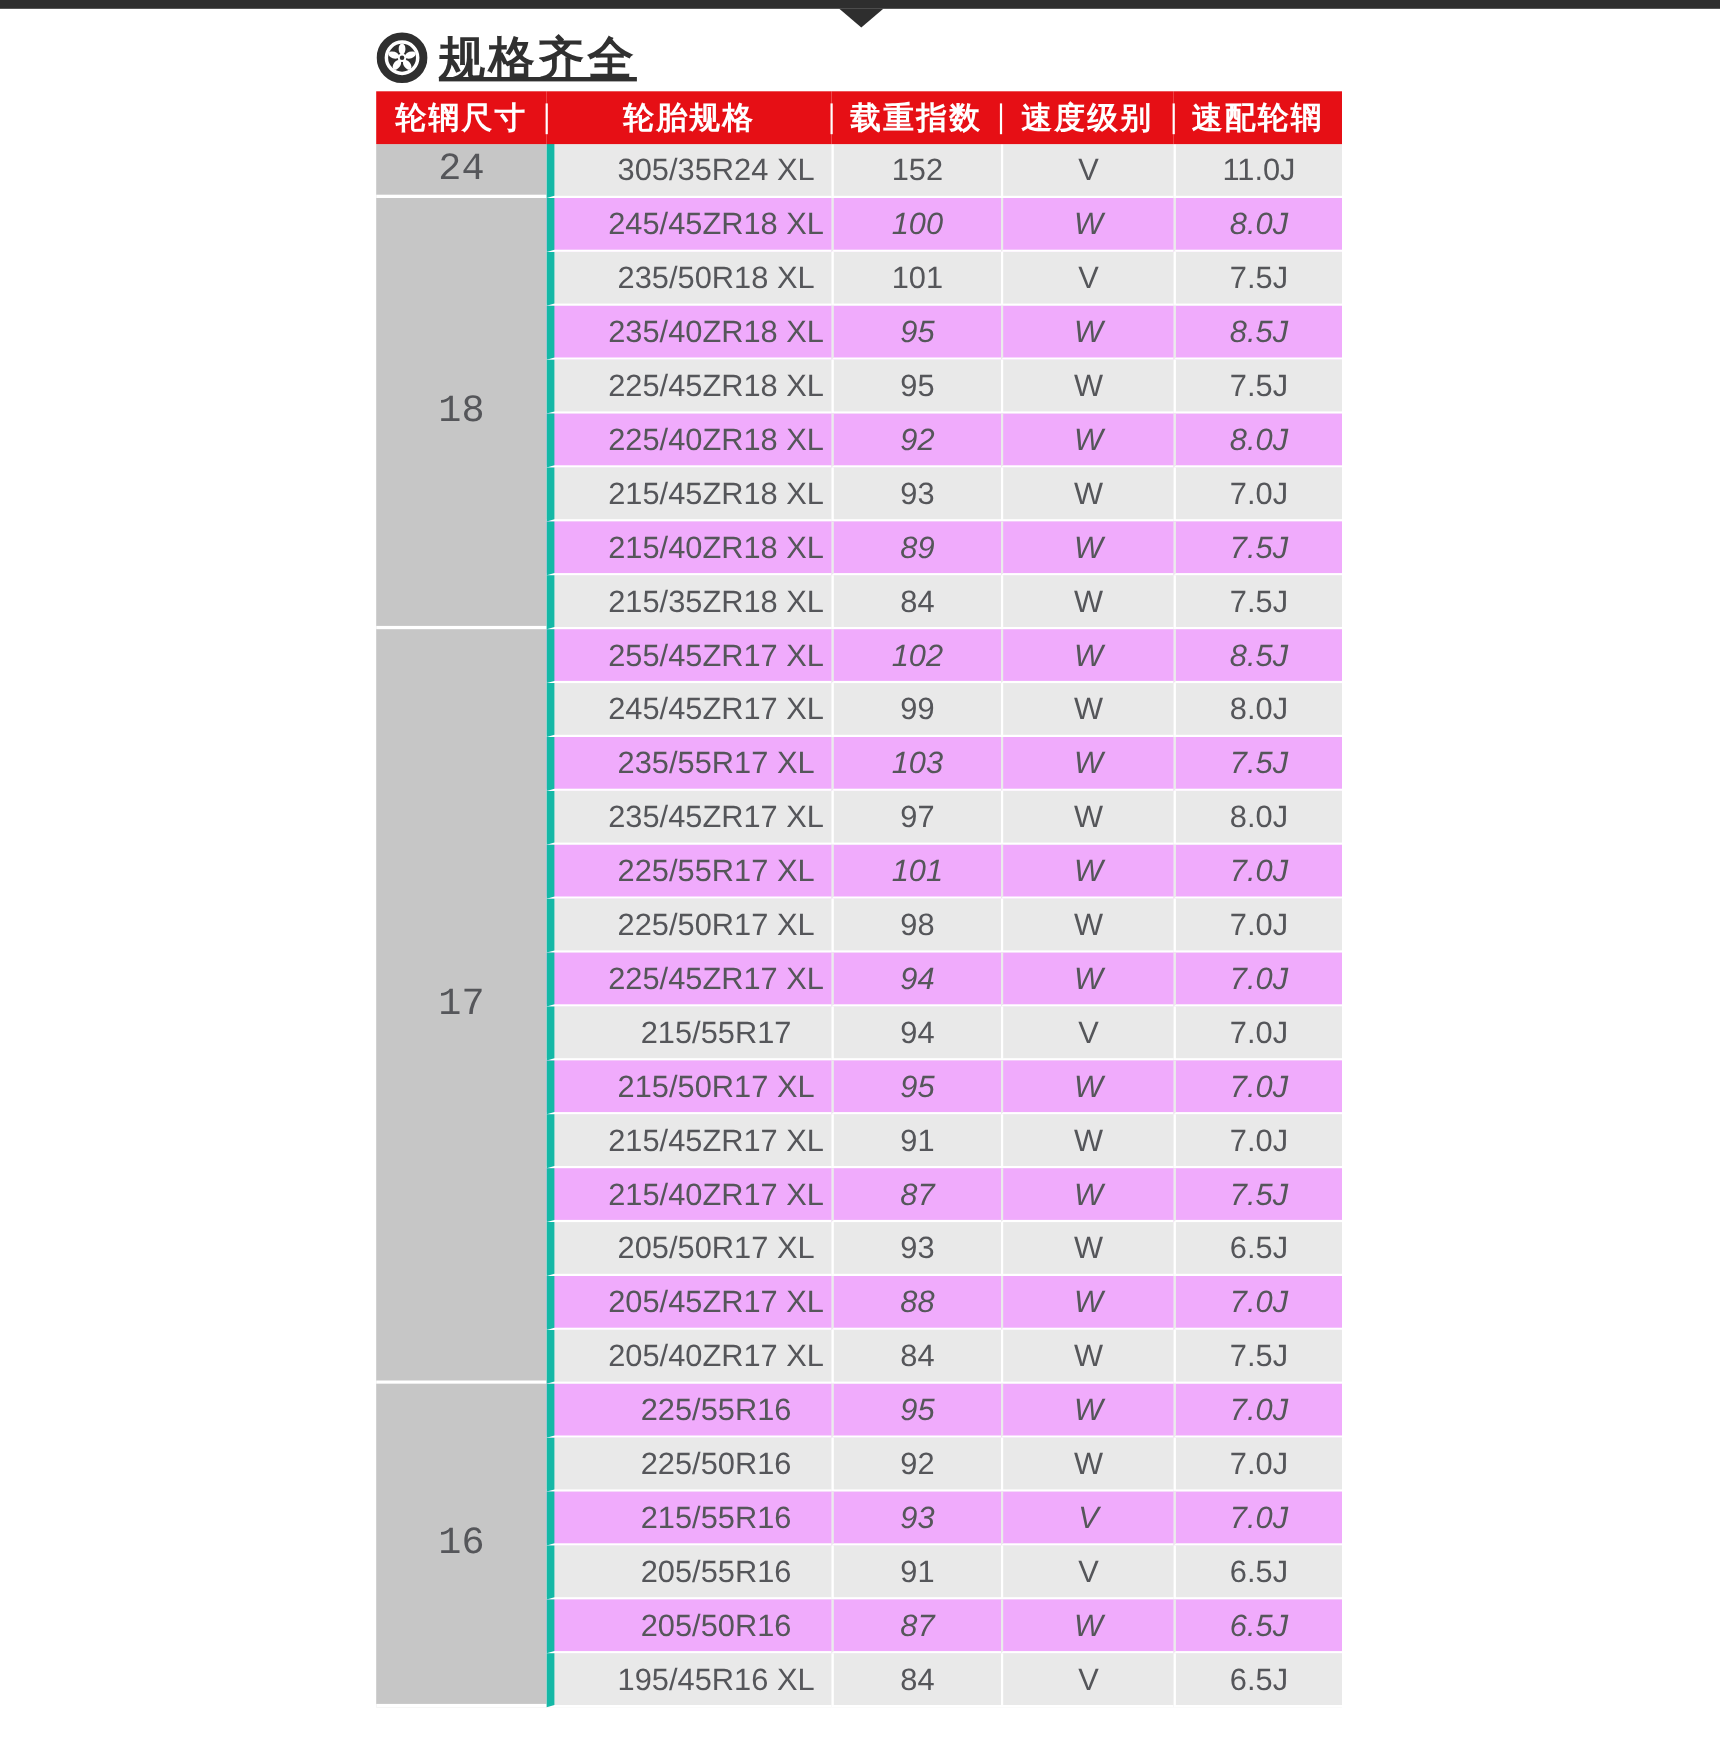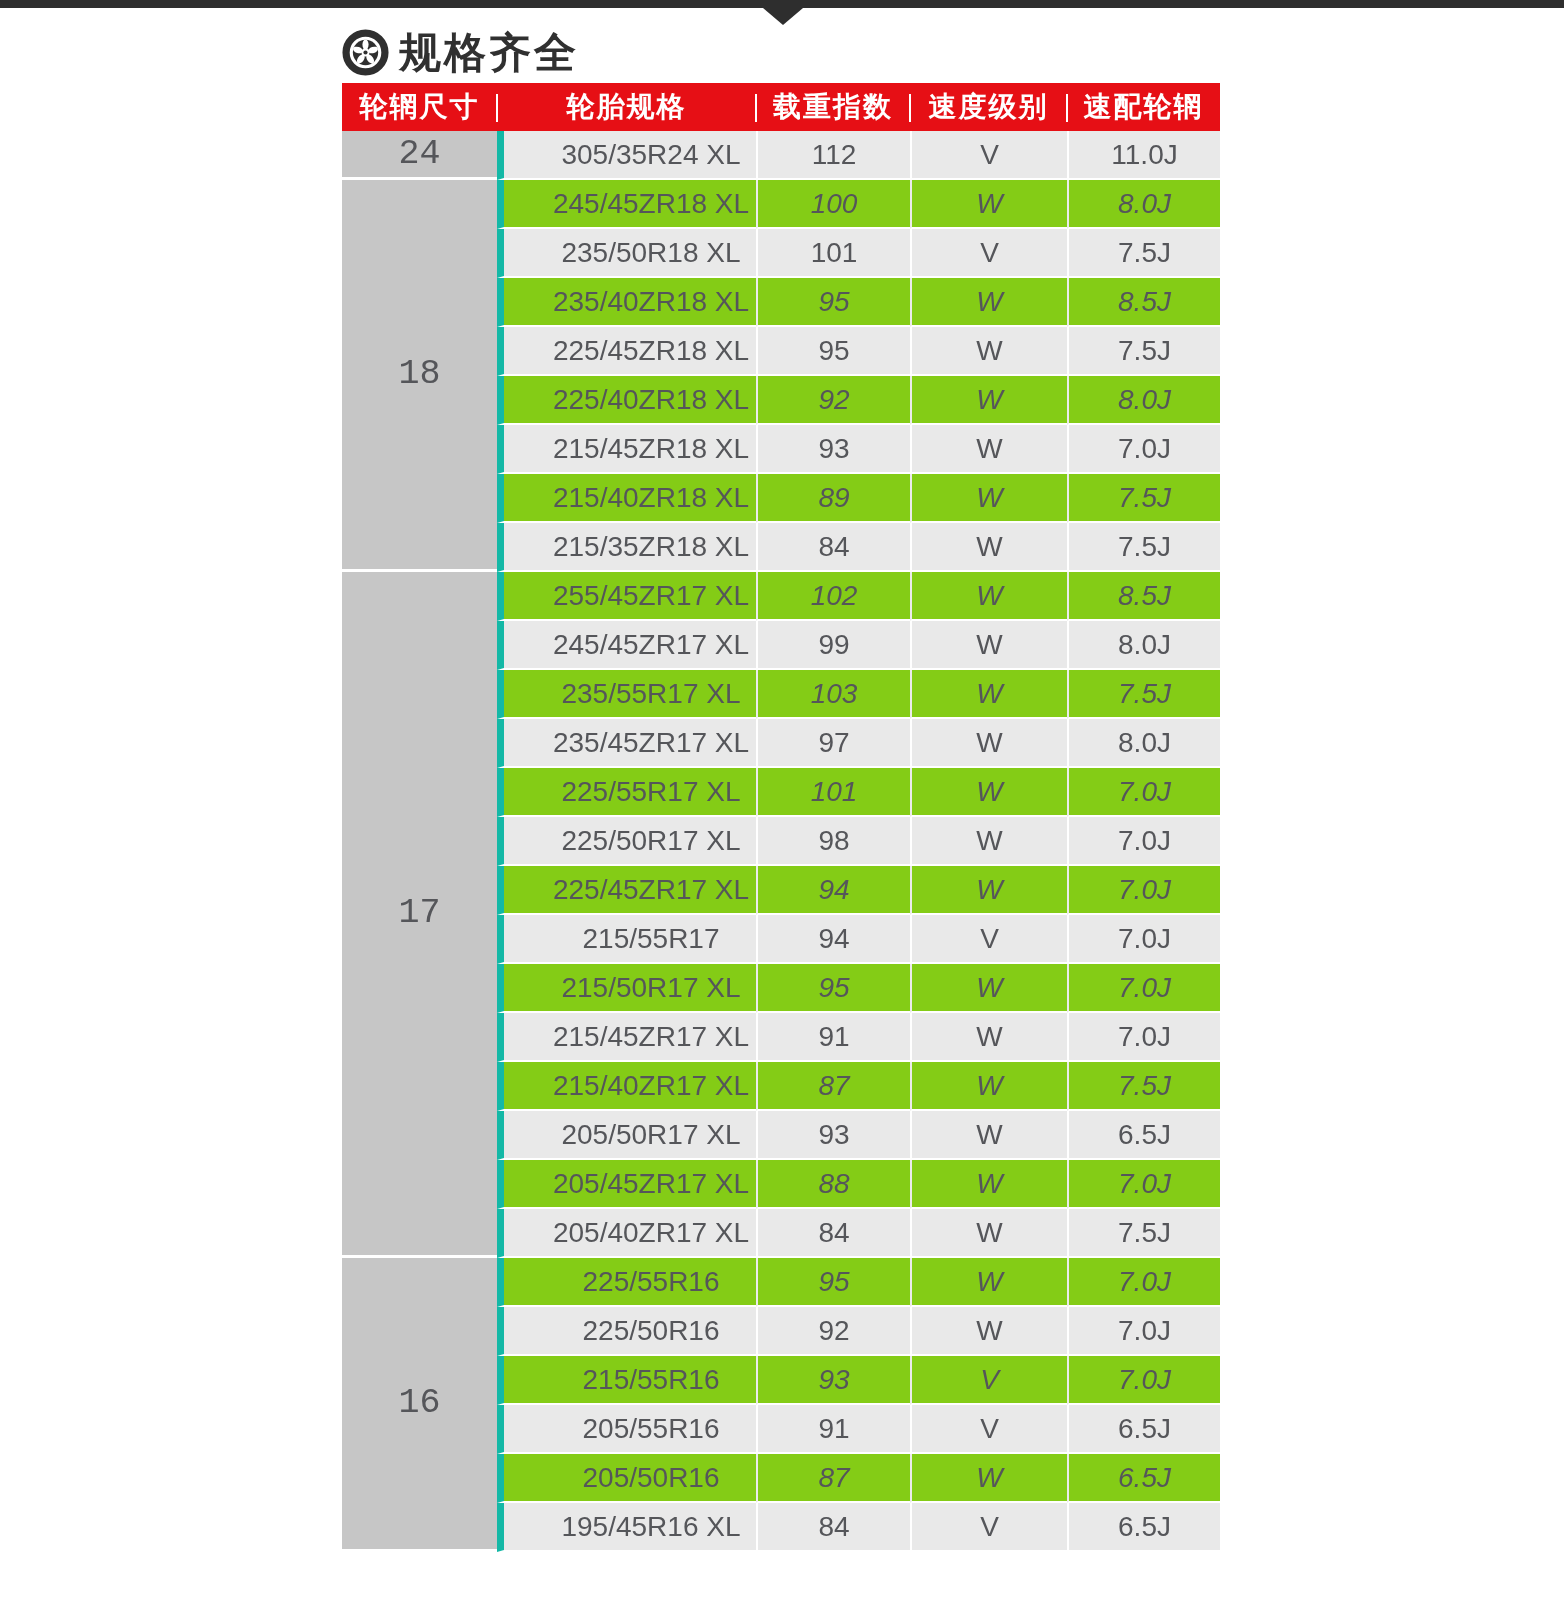--- a/index.html
+++ b/index.html
@@ -25,21 +25,21 @@
   }
   
   .content{position:absolute;top:8px;left:342px;width:878px;}
   .section-header{
     display:flex;justify-content:space-between;align-items:flex-end;
     height:75px;padding-bottom:7px;
   }
   .title-wrap{display:flex;align-items:center;gap:10px;}
   .wheel-icon{width:47px;height:47px;display:inline-block;}
   .section-title{
-    font-size:42px;font-weight:bold;color:#303030;letter-spacing:3px;line-height:1;
+    font-size:42px;font-weight:bold;color:#303030;letter-spacing:3px;line-height:1;text-decoration:underline;
   }
   .section-subtitle{
     font-size:29px;color:#4b4b4b;letter-spacing:1px;line-height:1.1;padding-bottom:2px;
   }
   
   table.spec{border-collapse:separate;border-spacing:0;width:878px;table-layout:fixed;}
   col.c1{width:155px;} col.c2{width:259px;} col.c3{width:154px;}
   col.c4{width:157px;} col.c5{width:153px;}
   thead th{
     background:var(--red);color:#fff;font-size:28px;font-weight:bold;
@@ -50,21 +50,21 @@
   }
   tbody td{
     height:49px;font-size:28px;color:var(--textdark);text-align:center;
     border-bottom:2px solid #fff;vertical-align:middle;line-height:1;
   }
   td.rim{
     background:var(--groupcell);font-size:35px;border-bottom:3px solid #fff;font-family:Liberation Mono, monospace;
   }
   td.spec-cell{text-align:center;padding-left:42px;border-left:7px solid #14b8a6;}
   tr.gray td.data{background:var(--stripe);}
-  tr.white td.data{background:#84cc16;}
+  tr.white td.data{background:#f0abfc;}
   tr.gray td.div{border-left:2px solid #fff;}
   tr.white td.div{border-left:2px solid var(--divider-on-white);font-style:italic;}
 </style>
 </head>
 <body>
 
 <div class="top-bar">
   <div class="notch"></div>
 </div>
 
@@ -104,21 +104,21 @@
           <th class="divided">轮胎规格</th>
           <th class="divided">载重指数</th>
           <th class="divided">速度级别</th>
           <th class="divided">速配轮辋</th>
         </tr>
     </thead>
     <tbody>
         <tr class="gray">
           <td class="rim" rowspan="1">24</td>
           <td class="data spec-cell">305/35R24 XL</td>
-          <td class="data div">112</td>
+          <td class="data div">152</td>
           <td class="data div">V</td>
           <td class="data div">11.0J</td>
         </tr>
         <tr class="white">
           <td class="rim" rowspan="8">18</td>
           <td class="data spec-cell">245/45ZR18 XL</td>
           <td class="data div">100</td>
           <td class="data div">W</td>
           <td class="data div">8.0J</td>
         </tr>

